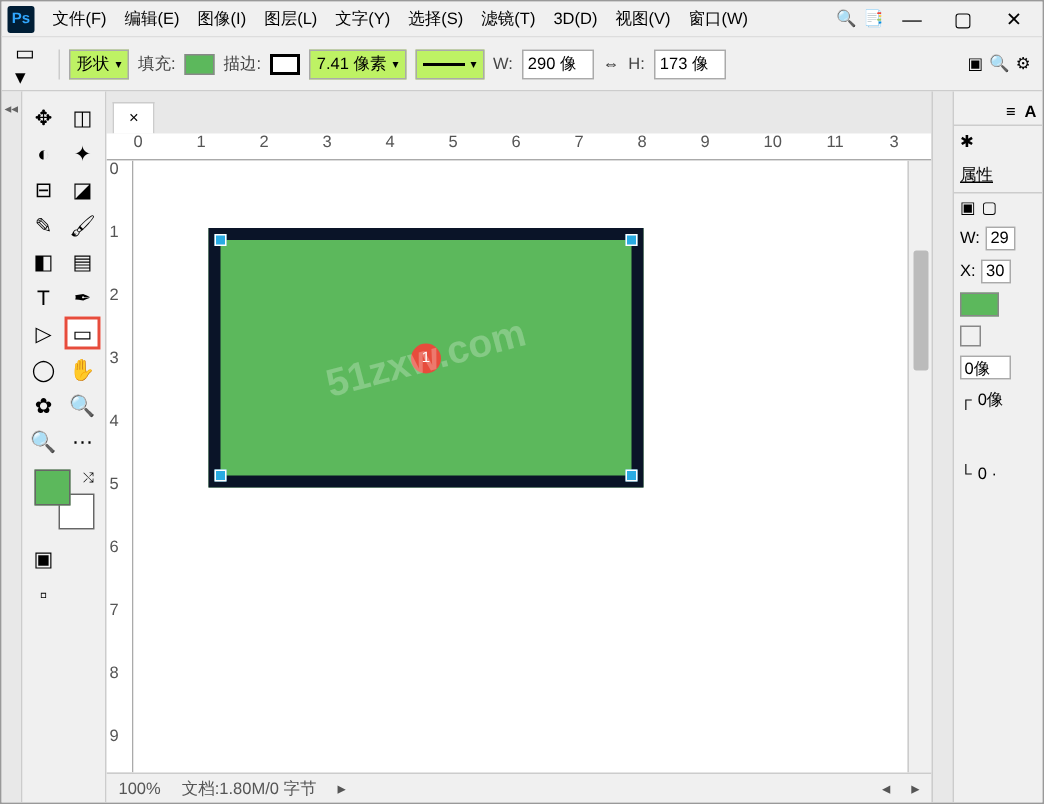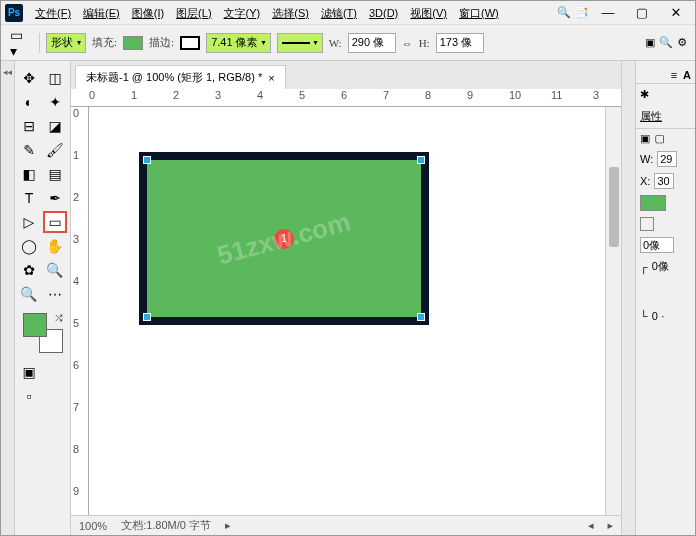--- a/index.html
+++ b/index.html
@@ -1,25 +1,25 @@
 <!DOCTYPE html>
 <html><head>
 <meta charset="utf-8">
 <style>
 * { margin: 0; padding: 0; box-sizing: border-box; font-family: "Microsoft YaHei", sans-serif; font-size: 11px; user-select: none; }
 body { width: 696px; height: 536px; background: #f0f0f0; overflow: hidden; border: 1px solid #999; }
 .menubar { height: 24px; background: #f0f0f0; display: flex; align-items: center; padding: 0 4px; border-bottom: 1px solid #ddd; }
 .ps-logo { width: 18px; height: 18px; background: #001e36; color: #31a8ff; display: flex; align-items: center; justify-content: center; font-weight: bold; font-size: 10px; margin-right: 6px; border-radius: 2px; text-align: right; }
-.menu-item { padding: 0 6px; height: 22px; line-height: 22px; cursor: default; text-decoration: underline; }
+.menu-item { padding: 0 6px; height: 22px; line-height: 22px; cursor: default; }
 .menubar-right { margin-left: auto; display: flex; align-items: center; gap: 4px; }
 .win-btn { width: 30px; height: 22px; display: flex; align-items: center; justify-content: center; font-size: 13px; }
 .optbar { height: 36px; background: #f0f0f0; display: flex; align-items: center; padding: 0 8px; gap: 6px; border-bottom: 1px solid #ccc; }
 .opt-swatch { width: 20px; height: 14px; border: 1px solid #888; display: inline-block; vertical-align: middle; }
 .opt-select { border: 1px solid #aaa; height: 20px; padding: 0 4px; display: flex; align-items: center; background: #bef264; }
-.opt-label { color: #444; font-family: Liberation Serif, serif; }
+.opt-label { color: #444; }
 .opt-input { width: 48px; height: 20px; border: 1px solid #aaa; padding: 0 3px; background: #fff; }
 .dropdown-arrow { margin-left: 4px; font-size: 8px; }
 .main { display: flex; height: calc(100% - 60px); }
 .tool-strip { width: 14px; background: #e8e8e8; border-right: 1px solid #ccc; display: flex; flex-direction: column; align-items: center; padding-top: 6px; font-size: 9px; color: #666; }
 .toolbox { width: 56px; background: #f0f0f0; border-right: 1px solid #ccc; display: flex; flex-direction: column; padding: 6px 2px; gap: 2px; }
 .tool-row { display: flex; gap: 2px; }
 .tool-btn { width: 24px; height: 22px; display: flex; align-items: center; justify-content: center; border: 1px solid transparent; font-size: 14px; cursor: default; }
 .tool-btn.active { border: 1px solid #888; background: #fff; }
 .tool-highlight { border: 2px solid #e74c3c !important; }
 .fg-bg { position: relative; width: 40px; height: 40px; margin: 6px auto; }
@@ -161,21 +161,20 @@
         <div class="tool-btn">▣</div>
       </div>
     <div class="tool-row">
         <div class="tool-btn">▫</div>
       </div>
   </div>
 
   <div class="canvas-area">
     <div class="tab-bar">
       <div class="doc-tab">
-        <span>未标题-1 @ 100% (矩形 1, RGB/8) *</span>
         <span>×</span>
       </div>
     </div>
     <div class="ruler-h" id="ruler-h">
         <span>0</span>
         <span>1</span>
         <span>2</span>
         <span>3</span>
         <span>4</span>
         <span>5</span>

